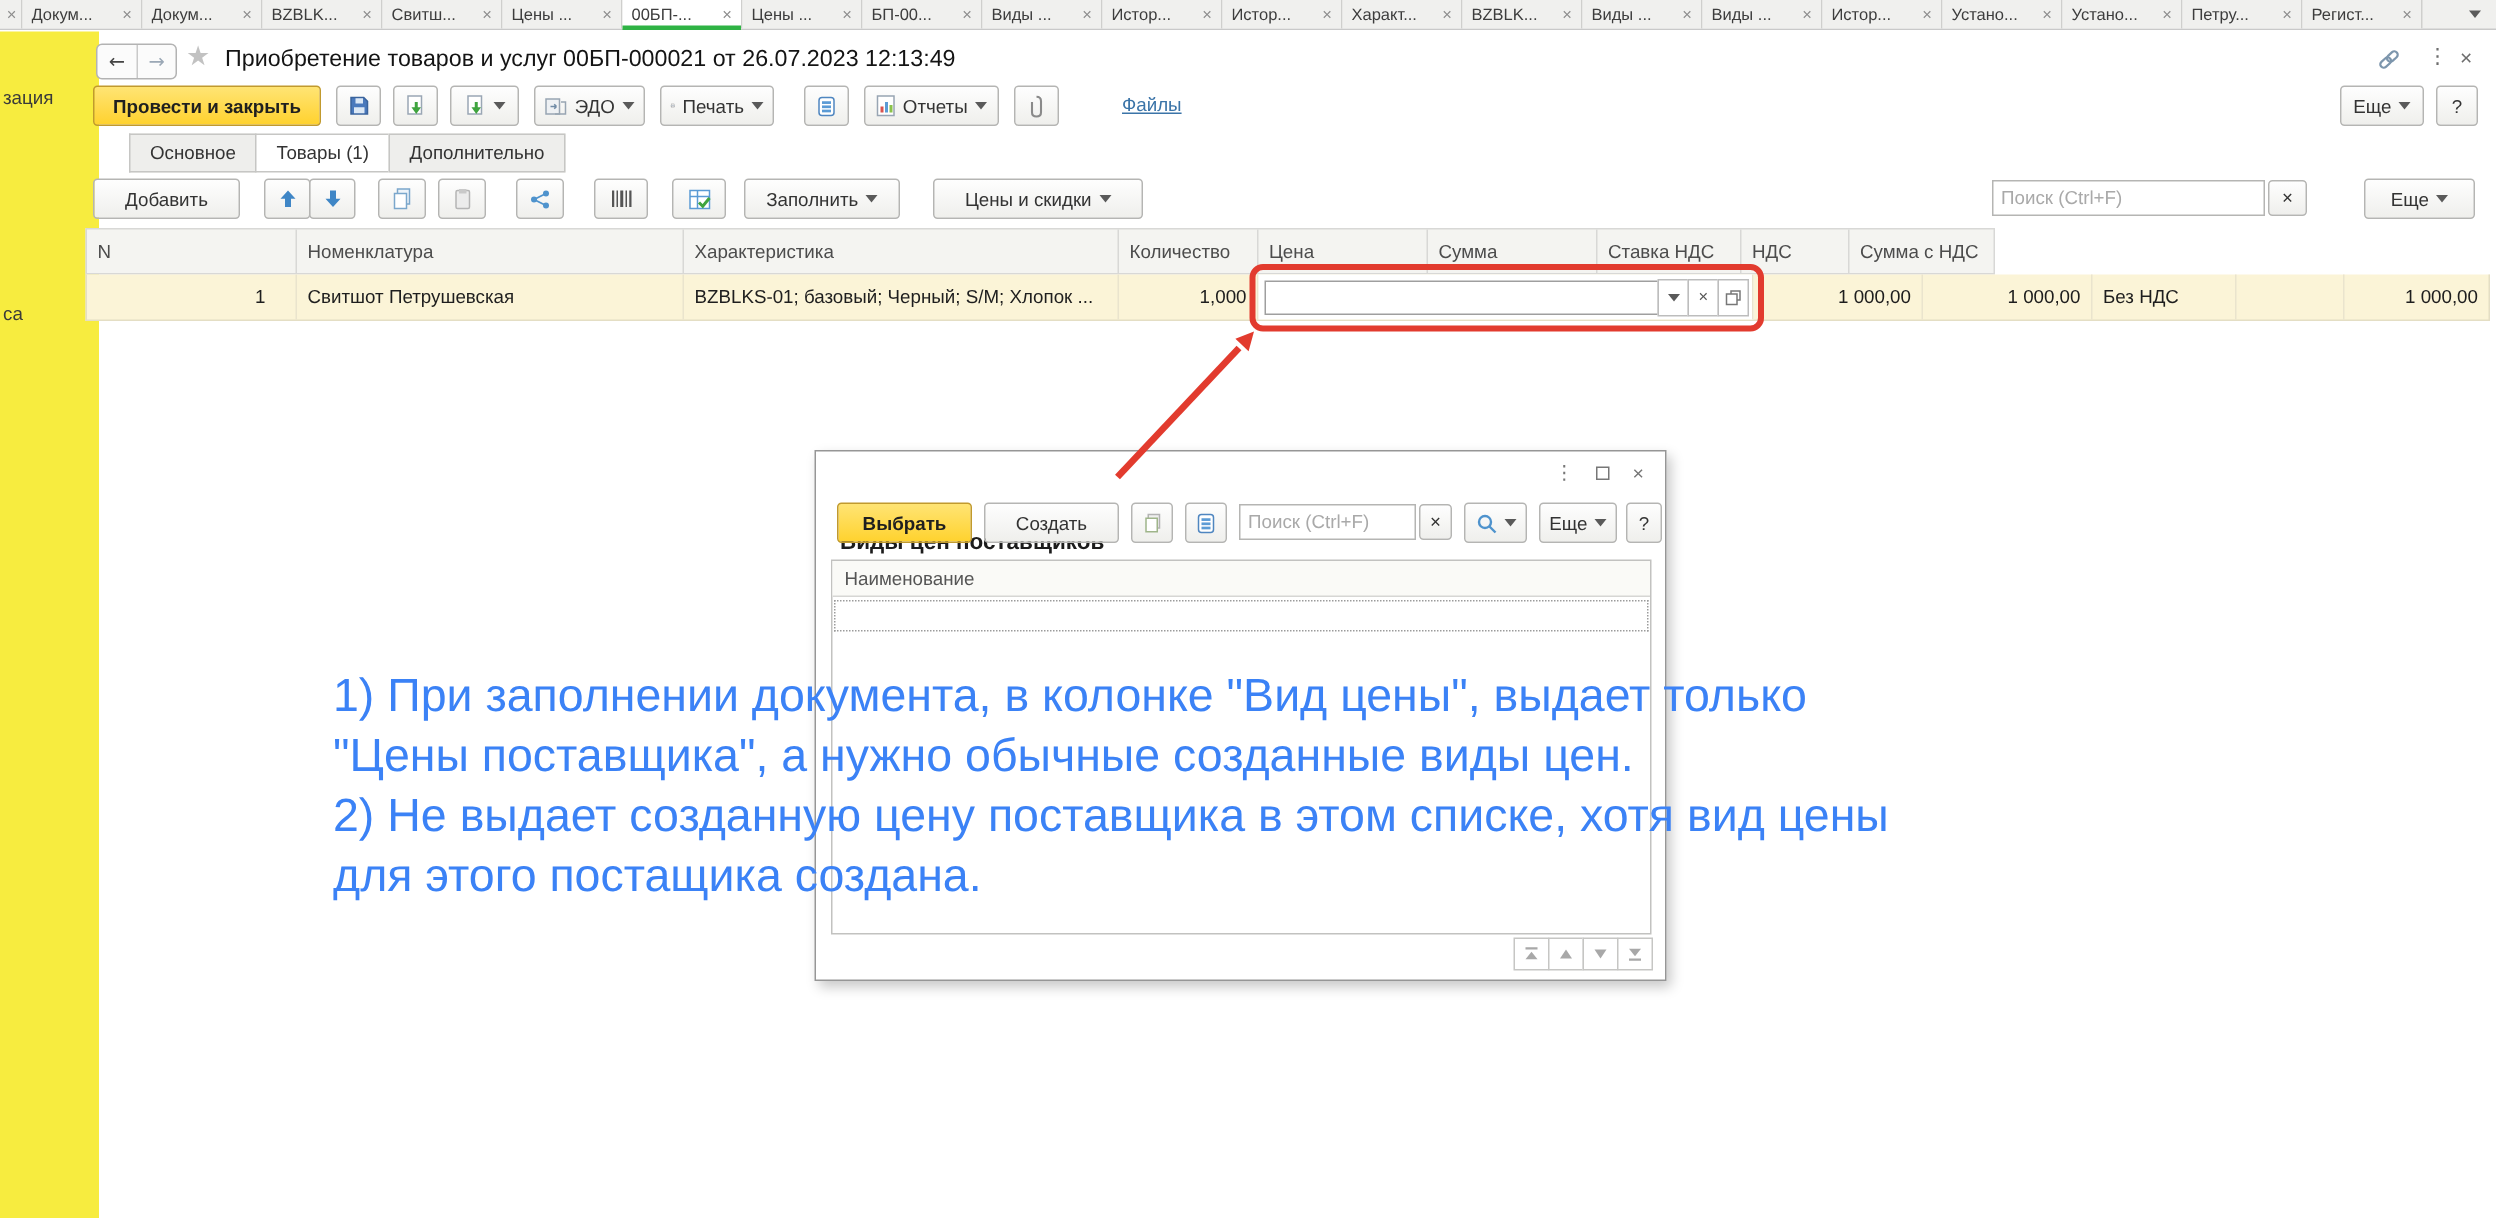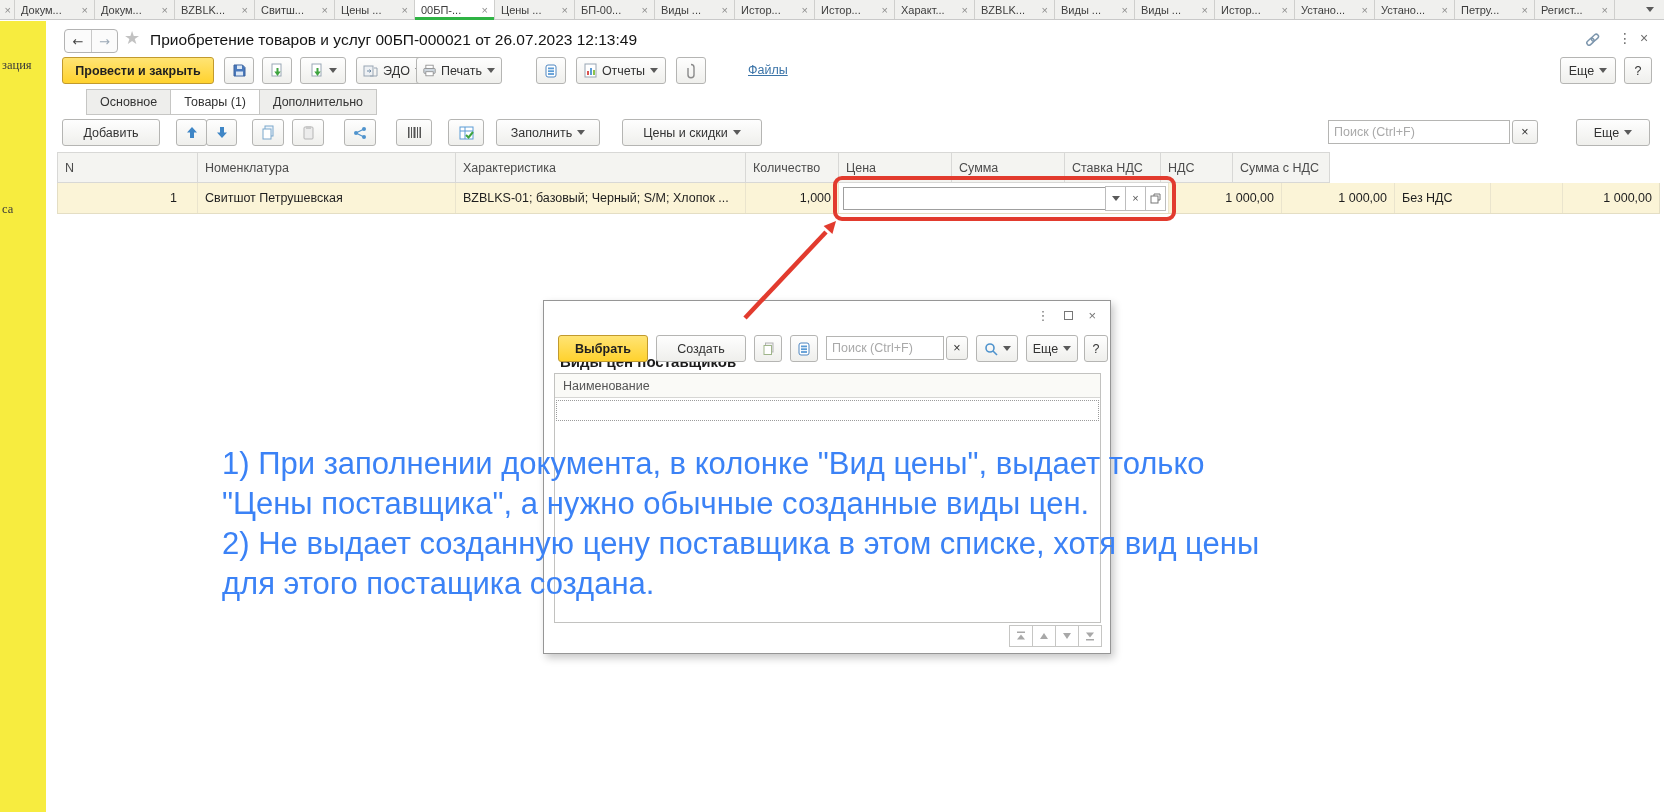--- a/index.html
+++ b/index.html
@@ -13,21 +13,21 @@
   .wtab{width:80px;display:flex;align-items:center;border-right:1px solid #cfcfcd;padding:0 6px;font-size:11px;color:#3d3d3d;position:relative;background:#f0f0ee;cursor:default;}
   .wtab .lbl{flex:1;white-space:nowrap;overflow:hidden;}
   .wtab .tx{color:#8d8d8d;font-size:11px;margin-left:4px;}
   .wtab.partial{width:15px;padding:0 3px;justify-content:flex-end;}
   .wtab.active{background:#fff;}
   .wtab.active::after{content:"";position:absolute;left:0;right:0;bottom:-1px;height:3px;background:#2fb344;}
   .overflow{margin-left:auto;display:flex;align-items:center;padding:0 10px;}
   .cd{width:0;height:0;border-left:4px solid transparent;border-right:4px solid transparent;border-top:5px solid #5a5a5a;display:inline-block;}
 
   
-  .sidebar{position:absolute;left:0;top:21px;width:46px;height:791px;background:#f7ec3f;font-family:Liberation Serif, serif;}
+  .sidebar{position:absolute;left:0;top:21px;width:66px;height:791px;background:#f7ec3f;}
   .sfrag{position:absolute;left:2px;font-size:12.5px;color:#3a3a3a;white-space:nowrap;}
 
   
   .navgrp{position:absolute;left:64px;top:29px;height:24px;display:flex;border:1px solid #b3b3b3;border-radius:4px;overflow:hidden;background:#fbfbfb;}
   .navbtn2{width:26px;display:flex;align-items:center;justify-content:center;font-size:13px;color:#444;}
   .navbtn2.fwd{border-left:1px solid #c9c9c9;color:#9ba8b6;}
   .star{position:absolute;left:124px;top:27px;font-size:18px;color:#c2c2c2;}
   .doctitle{position:absolute;left:150px;top:31px;font-size:15.5px;color:#141414;white-space:nowrap;}
   .topico{position:absolute;top:30px;font-size:14px;color:#6d6d6d;}
 
@@ -246,21 +246,21 @@
   </div>
   <div class="btn" style="left:356px;top:57px;width:74px">
     <svg width="15" height="14" viewBox="0 0 15 14">
         <rect x="1" y="2" width="9" height="10" fill="#eef1f4" stroke="#98a5b3"></rect>
         <path d="M11 4 h3 v8 h-7" fill="none" stroke="#98a5b3"></path>
         <path d="M4 7 h4 M8 7 l-1.5 -1.5 M8 7 l-1.5 1.5" stroke="#6f8aa5" fill="none"></path>
       </svg>
     <span>ЭДО</span>
       <span class="cd"></span>
   </div>
-  <div class="btn" style="left:416px;top:57px;width:86px">
+  <div class="btn" style="left:440px;top:57px;width:76px">
     <svg width="16" height="15" viewBox="0 0 16 15">
         <rect x="3.5" y="1" width="9" height="4" fill="#fff" stroke="#8a8a8a"></rect>
         <rect x="1" y="5" width="14" height="6" rx="1" fill="#cfd8e0" stroke="#8a8a8a"></rect>
         <rect x="3.5" y="9" width="9" height="5" fill="#fff" stroke="#8a8a8a"></rect>
       </svg>
     <span>Печать</span>
       <span class="cd"></span>
   </div>
   <div class="btn" style="left:536px;top:57px;width:30px">
     <svg width="12" height="14" viewBox="0 0 12 14">

